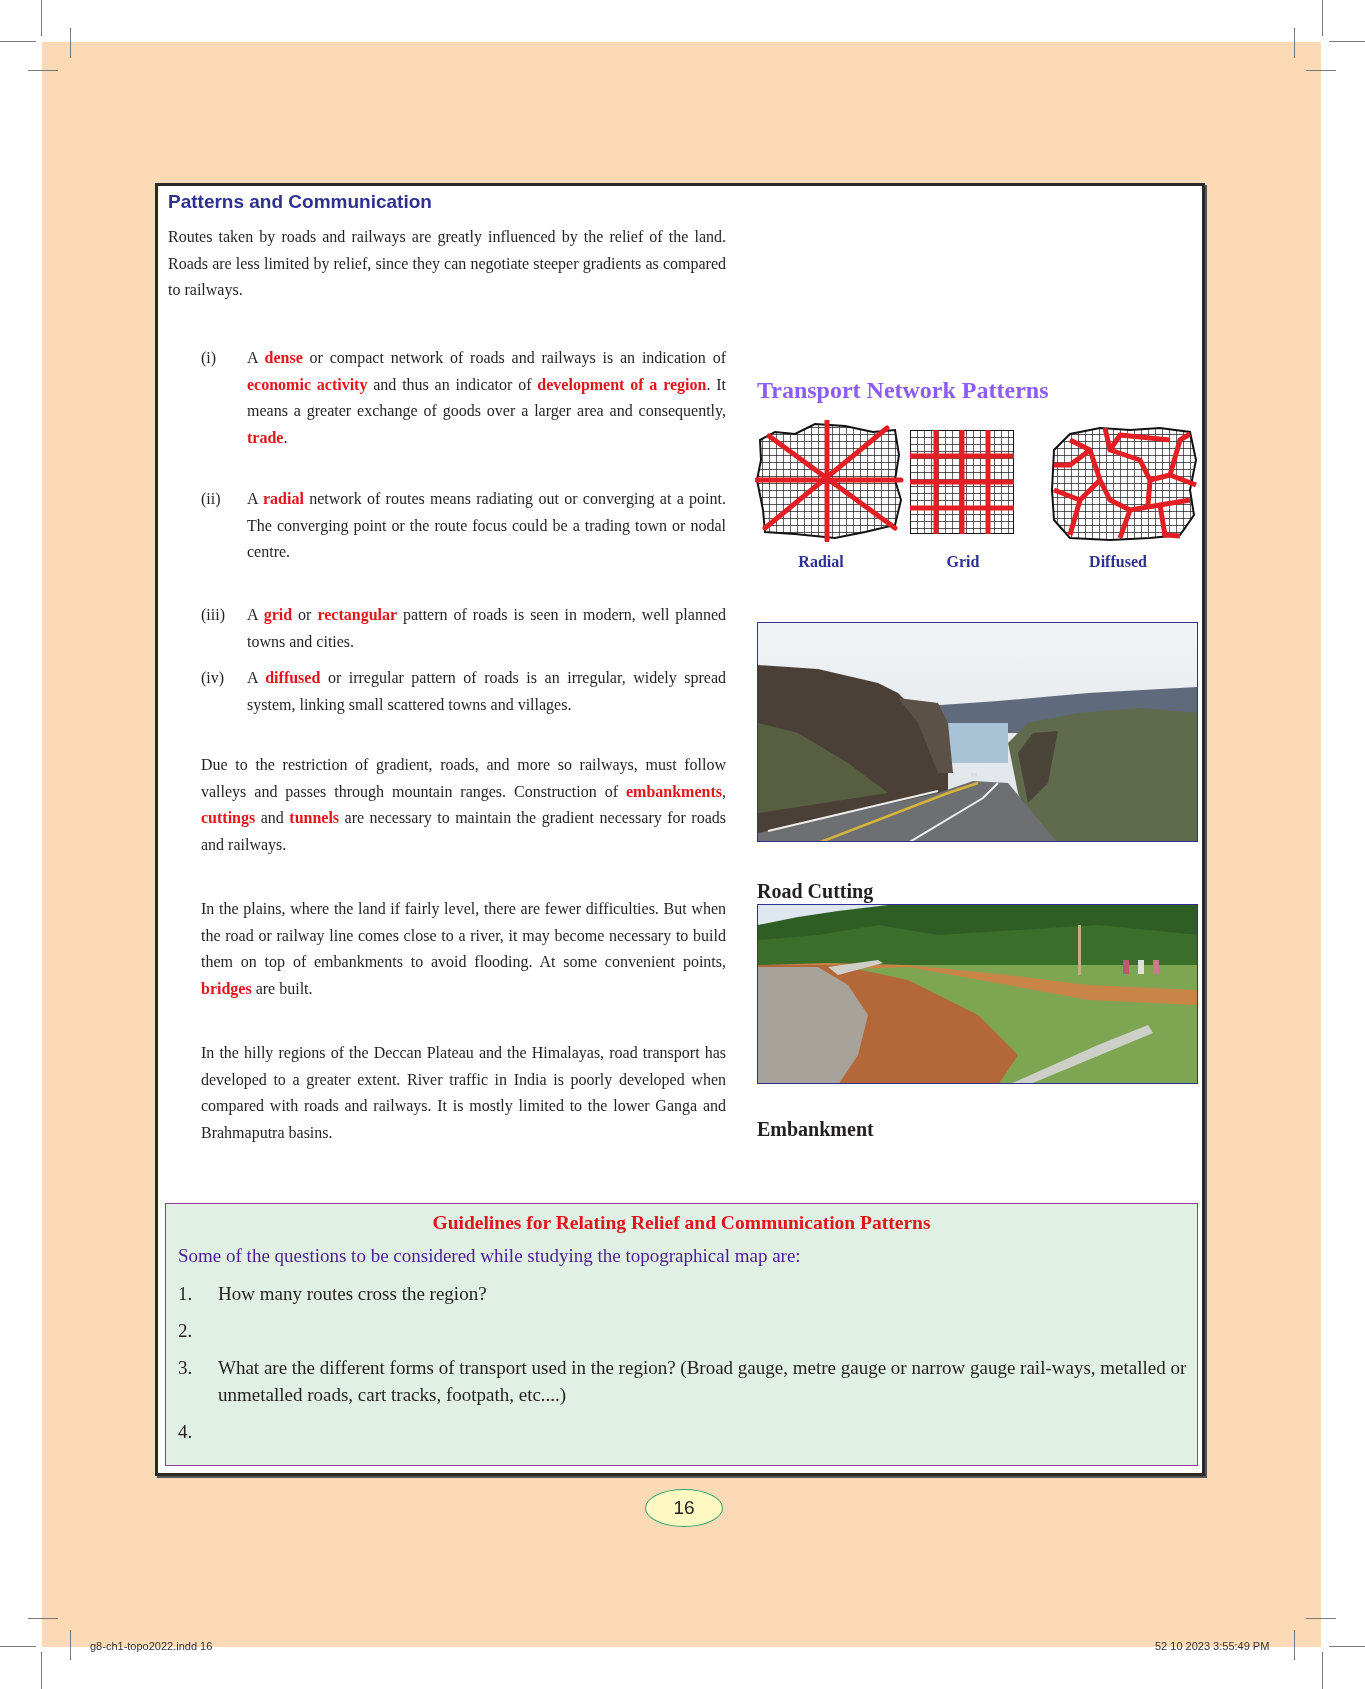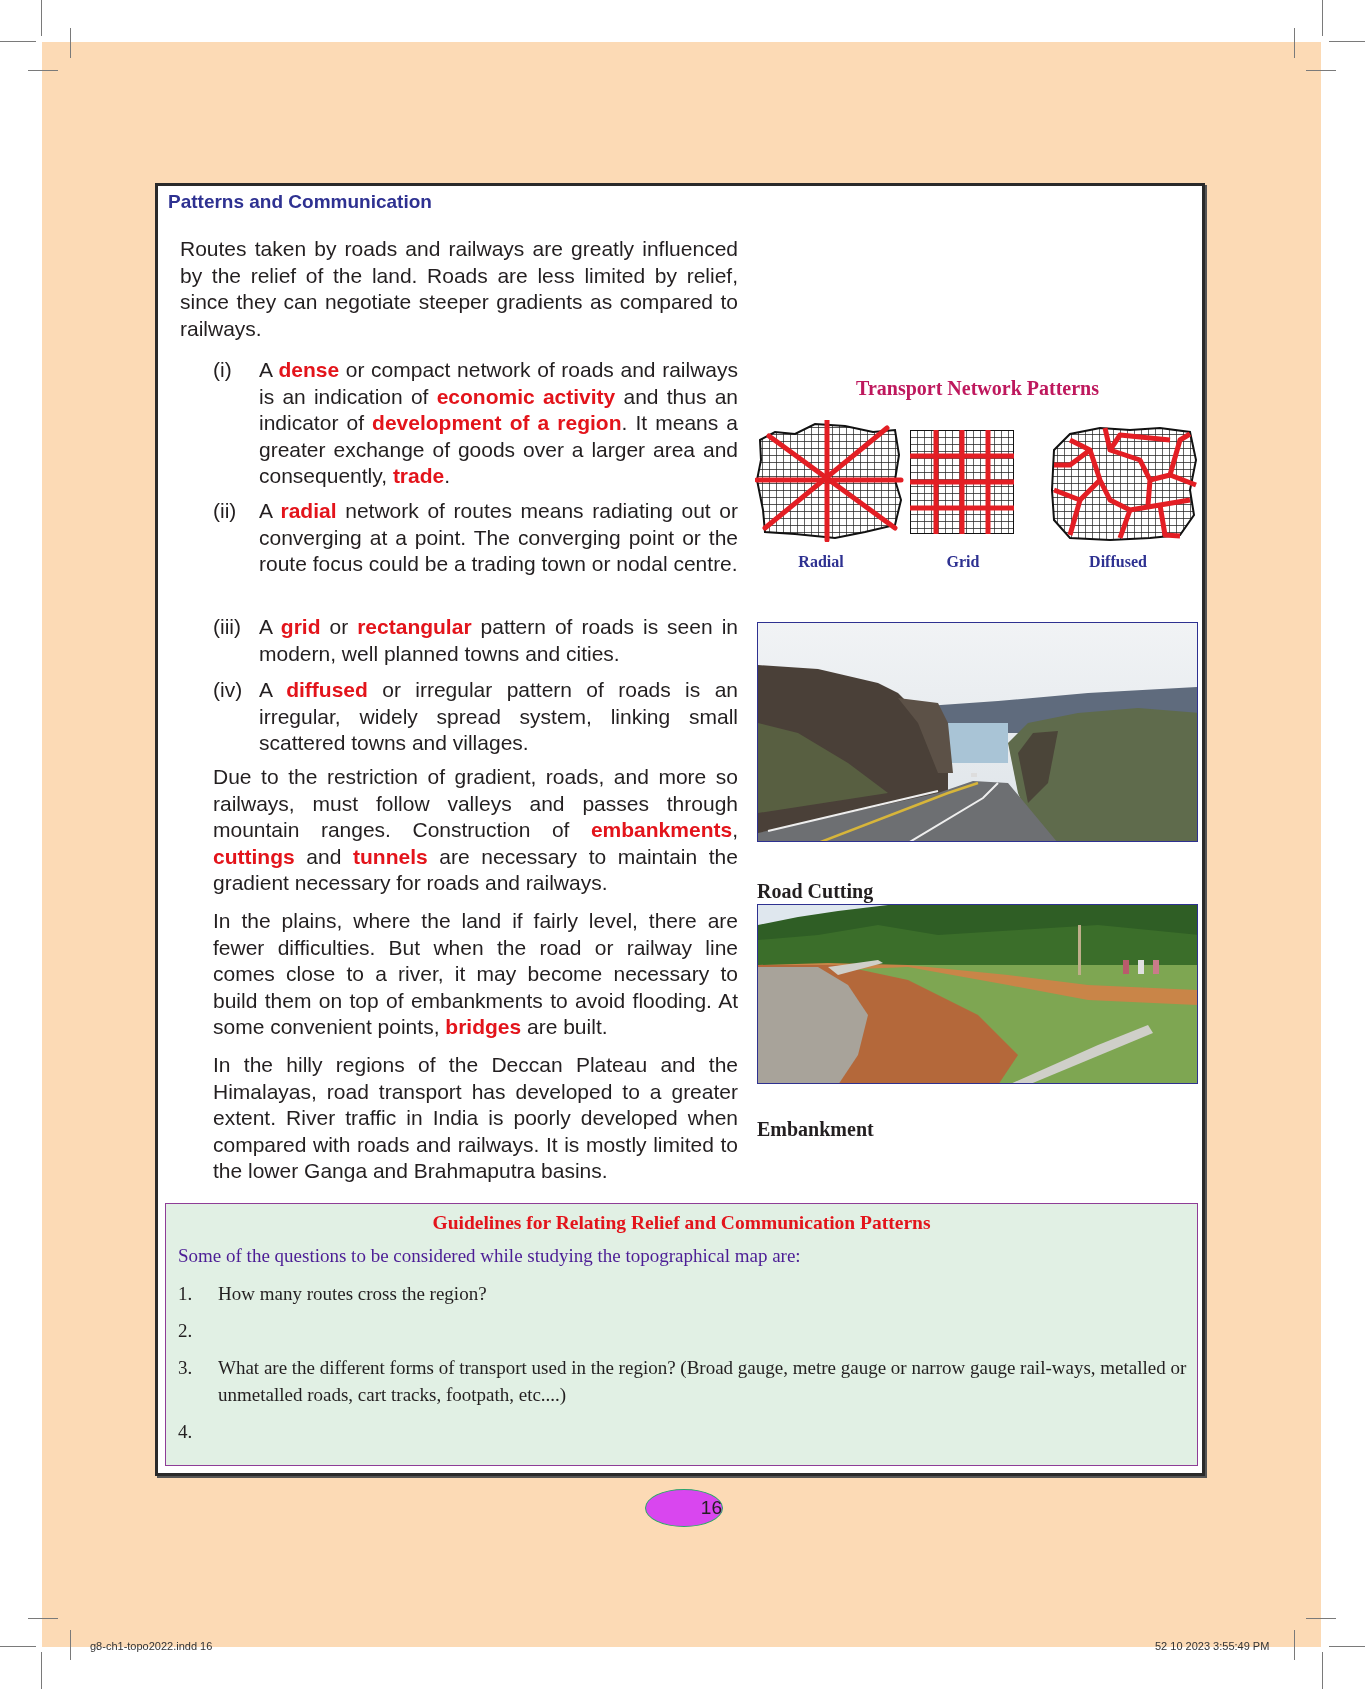--- a/index.html
+++ b/index.html
@@ -2,38 +2,38 @@
 <html><head>
 <meta charset="utf-8">
 <style>
   html,body{margin:0;padding:0;}
   body{width:1365px;height:1689px;position:relative;background:#ffffff;overflow:hidden;font-family:"Liberation Sans",sans-serif;}
   .page{position:absolute;left:42px;top:42px;width:1279px;height:1605px;background:#fcdab5;}
   .crop{position:absolute;background:#7a7a7a;}
   .slug{position:absolute;top:1640px;font-size:11px;color:#333;font-family:"Liberation Sans",sans-serif;}
   .mainbox{position:absolute;left:155px;top:183px;width:1050px;height:1293px;background:#ffffff;border:3px solid #2a2a2a;box-shadow:2px 2px 0 #555;box-sizing:border-box;}
   .h-title{position:absolute;left:168px;top:191px;font-size:19px;font-weight:bold;color:#2e3191;margin:0;}
-  .txt{position:absolute;font-size:21px;line-height:26.5px;color:#231f20;text-align:justify;margin:12px;}
+  .txt{position:absolute;font-size:16px;line-height:26.5px;color:#231f20;text-align:justify;margin:0;font-family:Liberation Serif, serif;}
   .txt .hl{color:#e3141b;font-weight:bold;}
   .para{left:168px;width:558px;}
   .ind{left:201px;width:525px;}
   .item{left:201px;width:525px;display:flex;}
   .item .num{width:46px;flex:none;}
   .item .body{flex:1;text-align:justify;}
-  .fig-title{position:absolute;left:757px;width:441px;top:377px;text-align:center;font-family:"Liberation Serif",serif;font-weight:bold;font-size:20px;color:#be185d;}
+  .fig-title{position:absolute;left:757px;width:441px;top:377px;font-family:"Liberation Serif",serif;font-weight:bold;font-size:24px;color:#8b5cf6;}
   .pattern{position:absolute;top:420px;}
   .plabel{position:absolute;top:553px;font-family:"Liberation Serif",serif;font-weight:bold;font-size:16px;color:#2e3191;text-align:center;width:120px;}
   .photo{position:absolute;left:757px;width:441px;border:1.5px solid #2e3191;box-sizing:border-box;overflow:hidden;}
   .caption{position:absolute;left:757px;width:441px;font-family:"Liberation Serif",serif;font-weight:bold;font-size:20px;color:#231f20;}
   .guide{position:absolute;left:165px;top:1203px;width:1033px;height:263px;background:#e1f0e4;border:1.5px solid #8e3d97;box-sizing:border-box;}
   .g-title{position:absolute;left:165px;width:1033px;top:1212px;text-align:center;font-family:"Liberation Serif",serif;font-weight:bold;font-size:19.5px;color:#e3141b;}
   .g-txt{position:absolute;left:178px;font-family:"Liberation Serif",serif;font-size:19px;line-height:27px;color:#4c1d95;}
   .g-item{position:absolute;left:178px;width:1010px;display:flex;font-family:"Liberation Serif",serif;font-size:19px;line-height:27px;color:#231f20;}
   .g-item .n{width:40px;flex:none;}
-  .pageno{position:absolute;left:645px;top:1489px;width:76px;height:36px;border:1.5px solid #2aa56b;border-radius:50%;background:#d946ef;text-align:right;line-height:36px;font-size:19px;color:#231f20;}
+  .pageno{position:absolute;left:645px;top:1489px;width:76px;height:36px;border:1.5px solid #2aa56b;border-radius:50%;background:#fef9c3;text-align:center;line-height:36px;font-size:19px;color:#231f20;}
 </style>
 </head>
 <body>
 
 <div class="page"></div>
 
 <div class="crop" style="left:0;top:41px;width:36px;height:1px;"></div>
 <div class="crop" style="left:41px;top:0;width:1px;height:36px;"></div>
 <div class="crop" style="left:28px;top:70px;width:30px;height:1px;"></div>
 <div class="crop" style="left:70px;top:28px;width:1px;height:30px;"></div>

